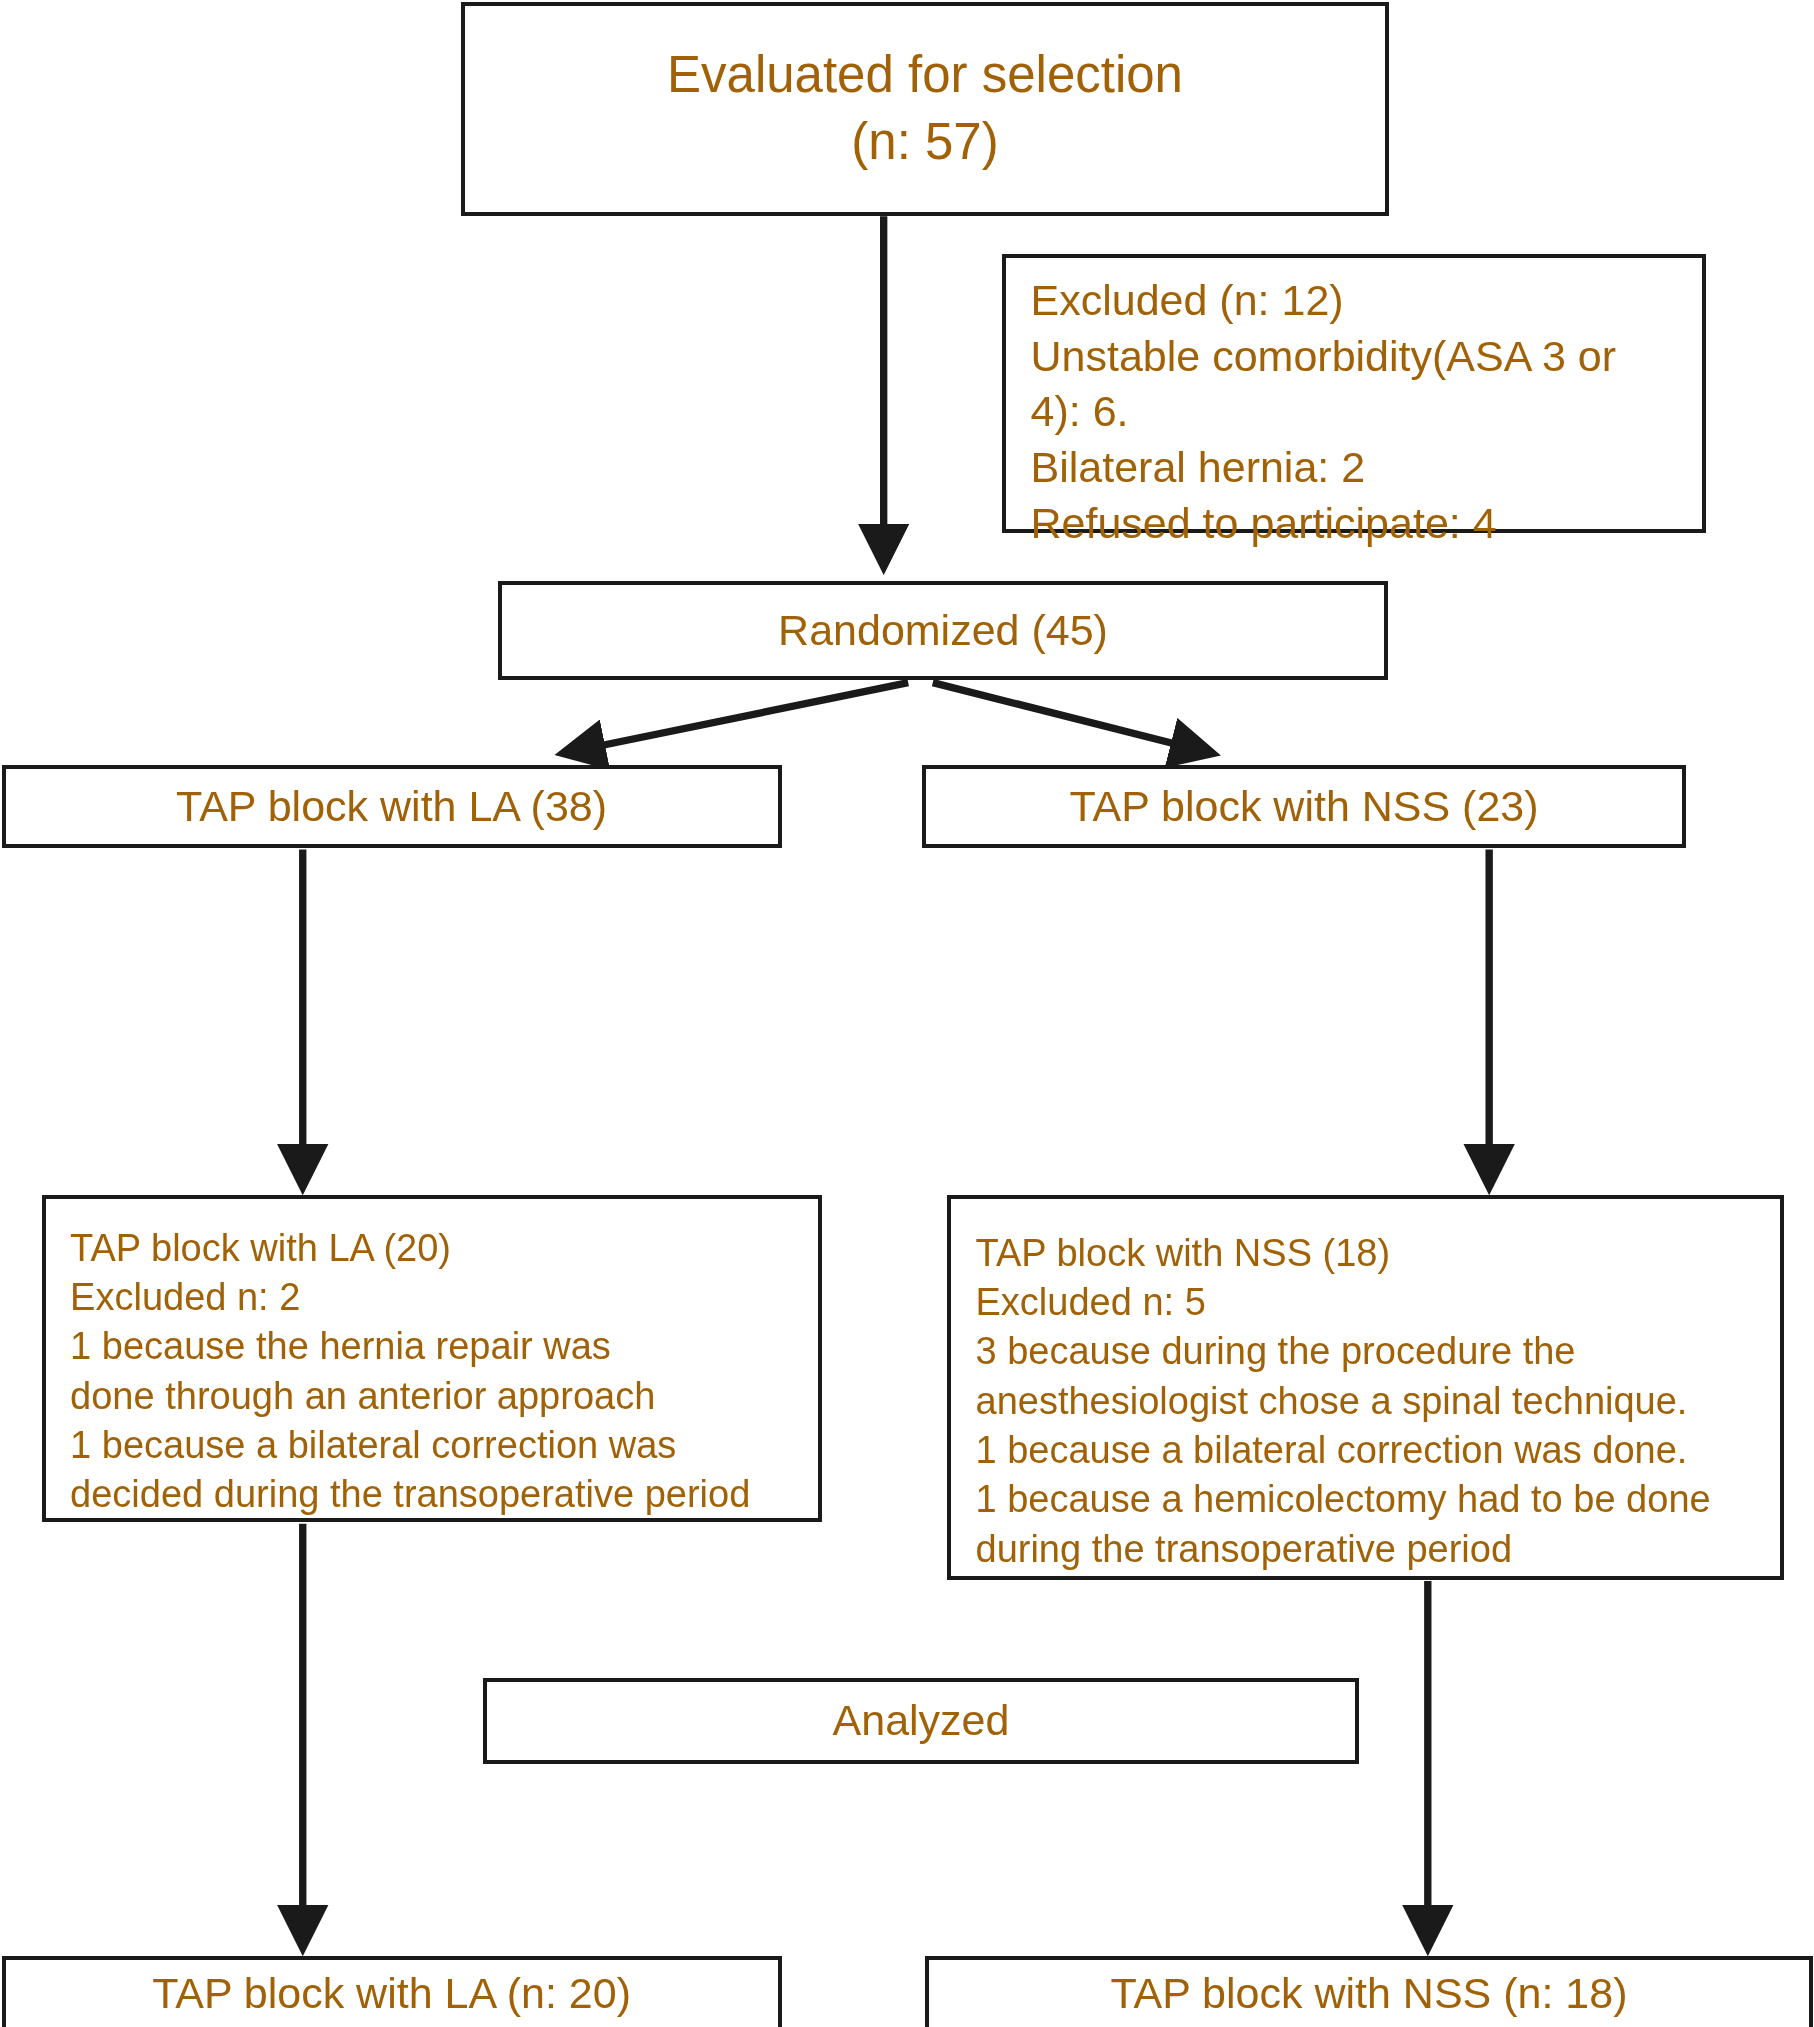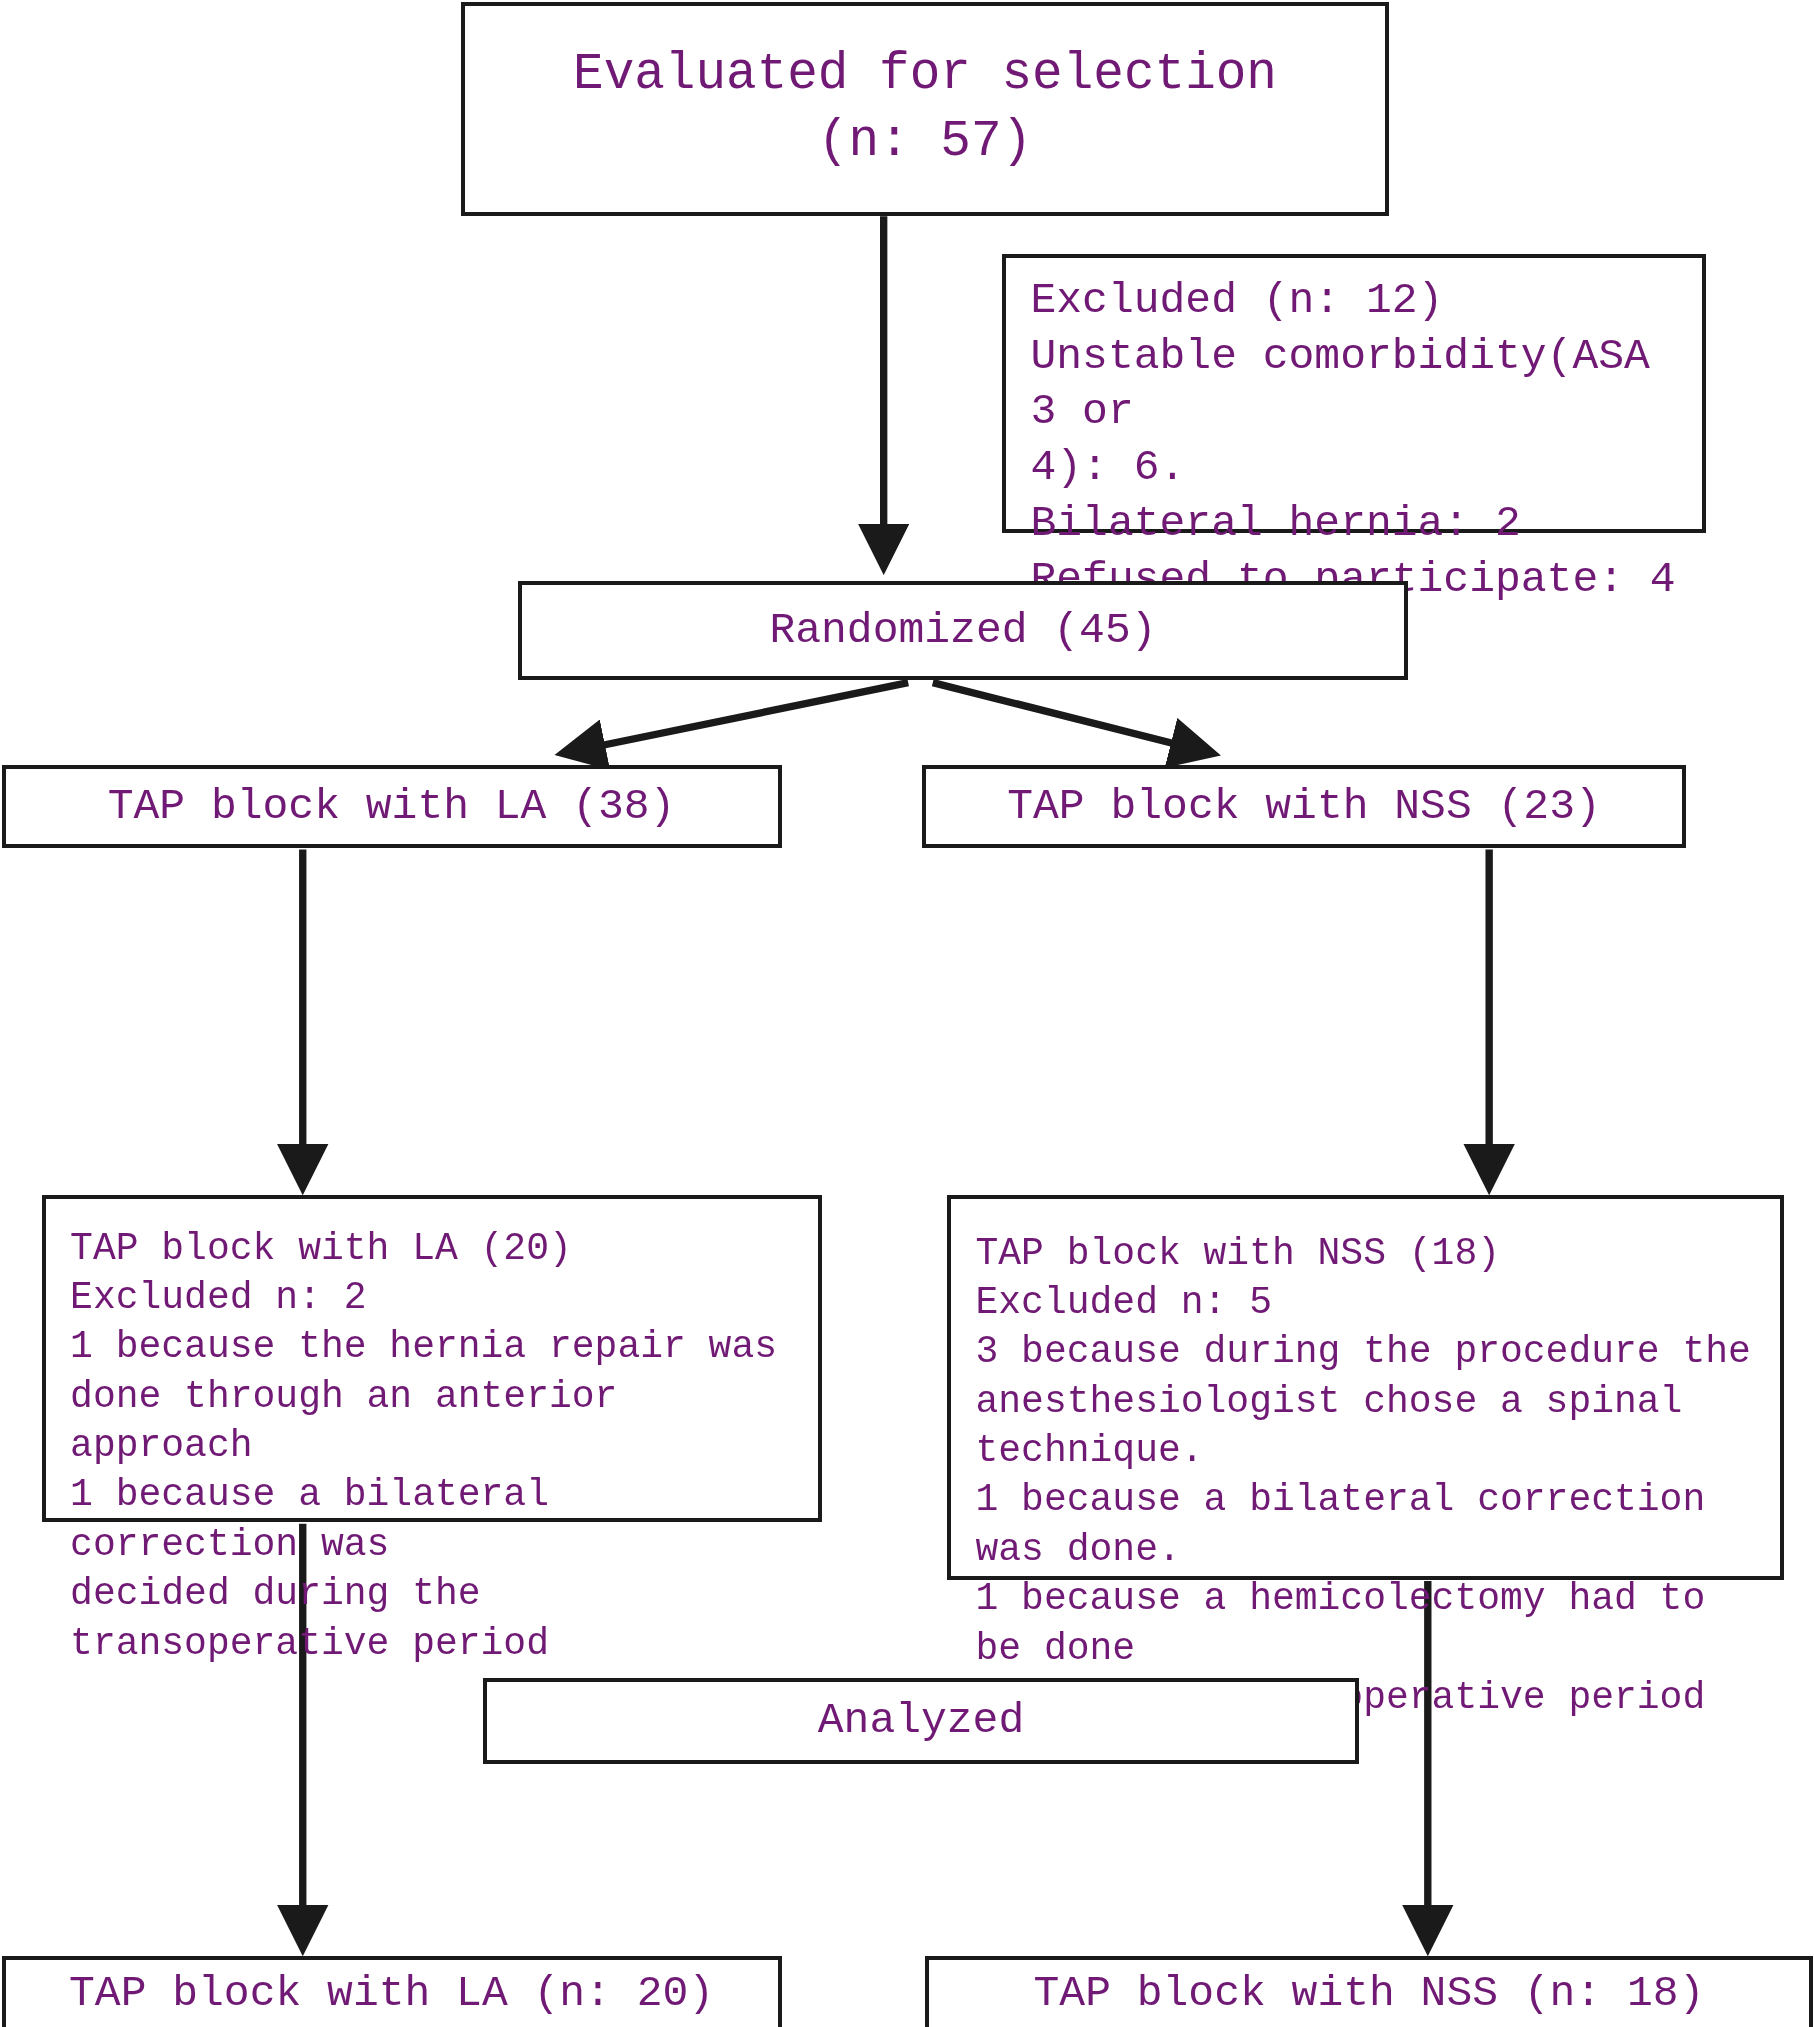--- a/index.html
+++ b/index.html
@@ -5,22 +5,22 @@
   html, body {
     margin: 0;
     padding: 0;
     background: #ffffff;
   }
   #canvas {
     position: relative;
     width: 1814px;
     height: 2028px;
     background: #ffffff;
-    font-family: Liberation Mono, monospace;
-    color: #701a75;
+    font-family: Liberation Sans, sans-serif;
+    color: #a16207;
     overflow: hidden;
   }
   .box {
     position: absolute;
     box-sizing: border-box;
     border: 4.1px solid #1a1a1a;
     background: #ffffff;
     display: flex;
     align-items: center;
     justify-content: center;
@@ -33,21 +33,21 @@
   .box .inner {
     white-space: pre-line;
   }
   .f-big   { font-size: 51px; }
   .f-mid   { font-size: 43px; }
   .f-small { font-size: 38px; }
 
   
   #box-evaluated   { left: 461px;  top: 1.6px;    width: 928px; height: 214px; }
   #box-excluded    { left: 1002px; top: 254px;  width: 704px;  height: 279px; }
-  #box-randomized  { left: 498px;  top: 581px;  width: 890px; height: 99px; margin-left: 20px; }
+  #box-randomized  { left: 498px;  top: 581px;  width: 890px; height: 99px; }
   #box-tap-la-22   { left: 1.6px;    top: 765px;  width: 780px;  height: 83px; }
   #box-tap-nss-23  { left: 922px; top: 765px;  width: 764px; height: 83px; }
   #box-followed    { left: 516px;  top: 978px; width: 867px; height: 86px; }
   #box-detail-la   { left: 1.6px;    top: 1195px; width: 780px;  height: 327px; margin-left: 40px; }
   #box-detail-nss  { left: 947px; top: 1195px; width: 837px; height: 385px; }
   #box-analyzed    { left: 483px;  top: 1678px; width: 876px; height: 86px; text-align: right; }
   #box-final-la    { left: 1.6px;    top: 1956px; width: 780px;  height: 75px; }
   #box-final-nss   { left: 925px; top: 1956px; width: 888px; height: 75px; }
 
   #box-excluded .inner,

